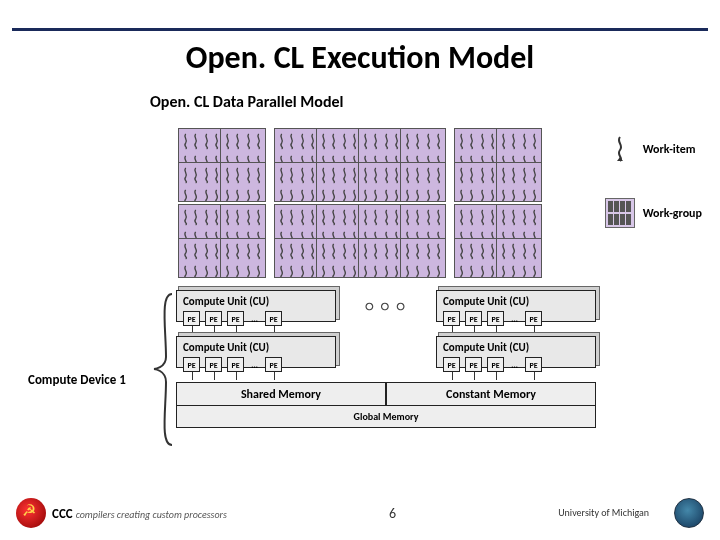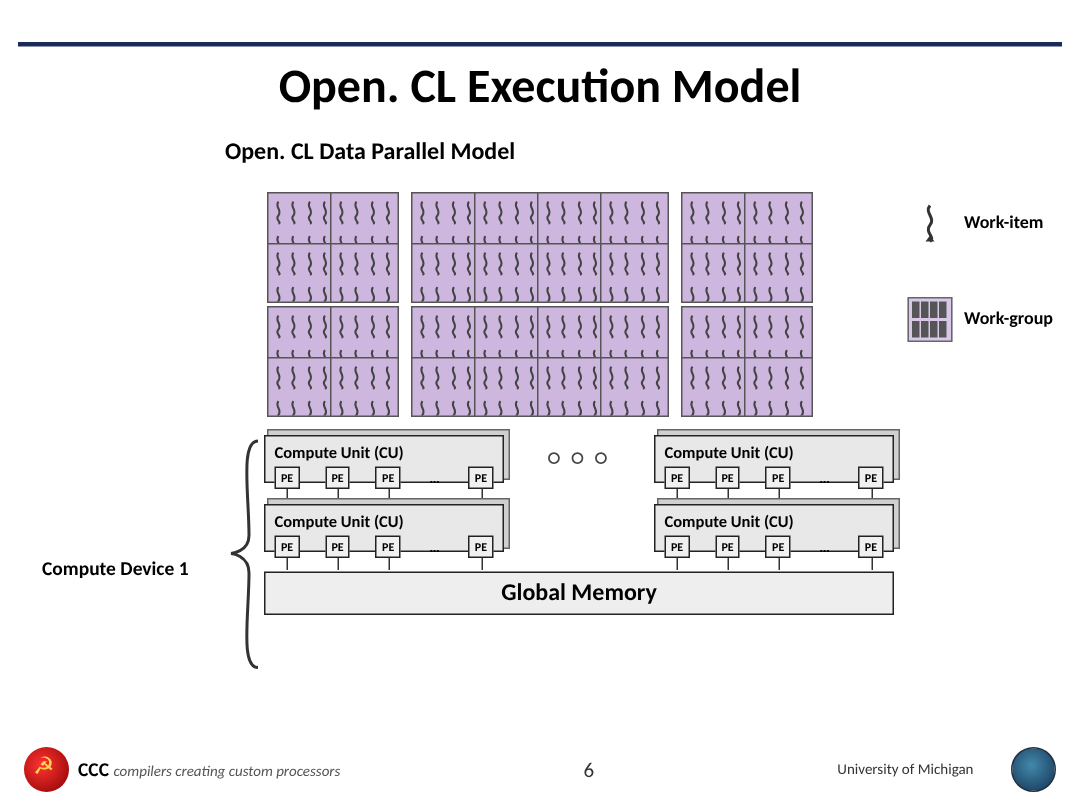--- a/index.html
+++ b/index.html
@@ -23,29 +23,29 @@
   .wg-inner { width: 100%; height: 100%; display: grid; grid-template-columns: repeat(4,1fr); grid-template-rows: repeat(2,1fr); gap:1px; padding:2px; }
   .tstrand { width: 100%; height: 100%; }
   .tstrand svg { width: 100%; height: 100%; }
   .ooo-mid { position:absolute; left: 150px; top: 40px; font-size: 16px; color:#444; letter-spacing:2px; }
 
   
   .cu-area { position: absolute; left: 176px; top: 290px; width: 420px; }
   .cu-row { display: flex; justify-content: space-between; align-items: center; margin-bottom: 14px; }
   .cu { width: 160px; height: 32px; background: #e8e8e8; border: 1px solid #222; position: relative; padding: 4px 6px; box-shadow: 3px -3px 0 #d0d0d0, 3px -3px 0 1px #666; }
   .cu-title { font-size: 11px; font-weight: bold; margin-bottom: 3px; }
-  .pe-row { display: flex; gap: 17px; align-items: center; }
+  .pe-row { display: flex; gap: 5px; align-items: center; }
   .pe { width: 17px; height: 15px; border: 1px solid #222; background: #f0f0f0; font-size: 8px; font-weight: bold; display: flex; align-items: center; justify-content: center; position: relative; }
   .pe::after { content:""; position:absolute; bottom:-9px; left:50%; width:1px; height:8px; border-left:1px solid #333; }
   .pe-dots { font-size: 10px; font-weight: bold; padding: 0 2px; }
   .ooo-cu { font-size: 15px; color:#444; letter-spacing:2px; }
 
   .mem-row { display:flex; gap: 0; margin-top: 2px;}
   .mem-box { flex:1; border:1px solid #222; background:#eee; text-align:center; font-size:12px; font-weight:bold; padding:4px 0; }
-  .gmem { border:1px solid #222; background:#eee; text-align:center; font-size:16px; font-weight:bold; padding:4px 0; margin-top:-1px;}
+  .gmem { border:1px solid #222; background:#eee; text-align:center; font-size:10px; font-weight:bold; padding:4px 0; margin-top:-1px;}
 
   .dev-label { position:absolute; left: 28px; top: 372px; font-size: 13px; font-weight:bold; }
   .dev-brace { position:absolute; left: 152px; top: 292px; width: 22px; height: 155px; }
   .dev-brace svg { width:100%; height:100%; }
 
   
   .footer { position: absolute; bottom: 12px; left: 16px; right: 16px; display: flex; align-items: center; justify-content: space-between; font-size: 10px; }
   .logo-left { display:flex; align-items:center; gap:6px; }
   .ccc { width:30px; height:30px; border-radius:50%; background: radial-gradient(circle at 40% 40%, #f33, #800); position:relative; }
   .ccc::after{ content:"☭"; color:#ffd54a; position:absolute; left:6px; top:3px; font-size:16px;}
@@ -1030,20 +1030,24 @@
       <div class="cu-title">Compute Unit (CU)</div>
       <div class="pe-row">
         <div class="pe">PE</div>
         <div class="pe">PE</div>
         <div class="pe">PE</div>
         <span class="pe-dots">…</span>
         <div class="pe">PE</div>
       </div>
     </div>
   </div>
+  <div class="mem-row">
+    <div class="mem-box">Shared Memory</div>
+    <div class="mem-box">Constant Memory</div>
+  </div>
   <div class="gmem">Global Memory</div>
 </div>
 
 <div class="dev-label">Compute Device 1</div>
 <div class="dev-brace">
   <svg viewBox="0 0 22 155">
       <path d="M20 2 C8 2 14 38 14 65 C14 76 2 77 2 77 C2 77 14 78 14 90 C14 117 8 153 20 153" stroke="#333" stroke-width="2" fill="none"></path>
     </svg>
 </div>
 

